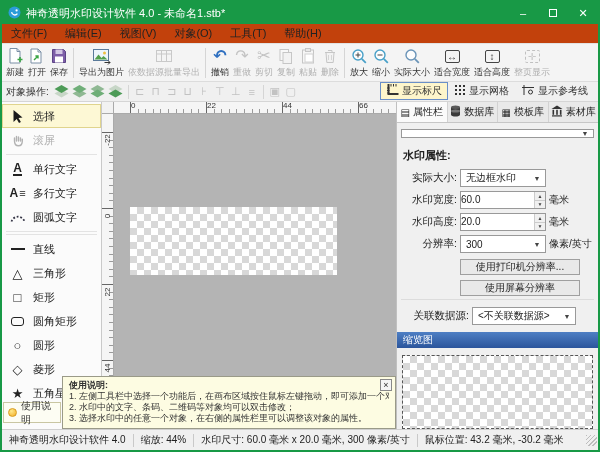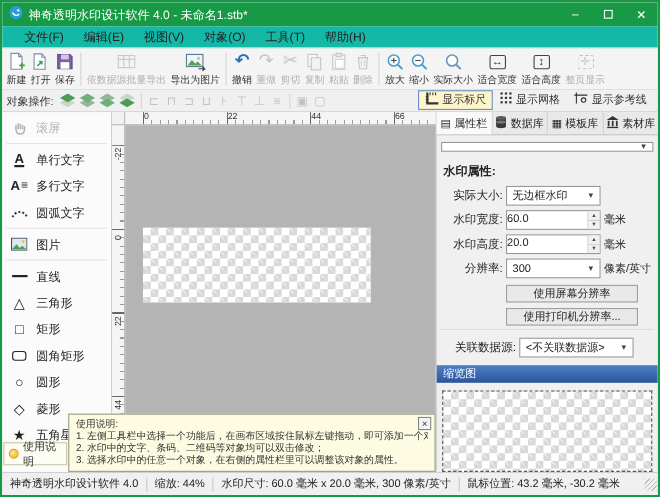--- a/index.html
+++ b/index.html
@@ -7,21 +7,21 @@
   .window{width:600px;height:452px;border:2px solid #189946;background:#f0f0f0;display:flex;flex-direction:column;position:relative;overflow:hidden;}
 
   
   .titlebar{height:22px;background:#189946;color:#fff;display:flex;align-items:center;padding-left:6px;font-size:11px;flex:0 0 auto;}
   .titlebar .title{margin-left:5px;flex:1;white-space:nowrap;overflow:hidden;}
   .wbtns{display:flex;height:22px;}
   .wbtn{width:30px;display:flex;align-items:center;justify-content:center;font-size:11px;color:#fff;}
   .maxbox{width:8px;height:8px;border:1px solid #fff;display:inline-block;}
 
   
-  .menubar{height:20px;background:#14b8a6;border-bottom:1px solid #e2e2e2;display:flex;align-items:center;font-size:11px;color:#222;flex:0 0 auto;padding-left:11px;}
+  .menubar{height:20px;background:#c2410c;border-bottom:1px solid #e2e2e2;display:flex;align-items:center;font-size:11px;color:#222;flex:0 0 auto;}
   .menu-item{padding:0 9px;height:100%;display:flex;align-items:center;}
 
   
   .toolbar{height:38px;background:#f4f4f4;border-bottom:1px solid #dcdcdc;display:flex;align-items:center;padding:0 2px;flex:0 0 auto;}
   .tbtn{display:flex;flex-direction:column;align-items:center;justify-content:center;height:36px;padding:0 2px;font-size:9px;color:#333;white-space:nowrap;}
   .tbtn .ticon{height:19px;display:flex;align-items:center;justify-content:center;}
   .tbtn.disabled{color:#b0b0b0;}
   .tsep{width:1px;height:30px;background:#d5d5d5;margin:0 3px;flex:0 0 auto;}
   .glyph{font-size:16px;line-height:16px;}
   .g-undo{color:#2e6fc0;font-weight:bold;}
@@ -77,21 +77,21 @@
   .vruler .rlabel{position:absolute;left:-4px;width:20px;text-align:center;font-size:8px;color:#333;transform:rotate(-90deg);line-height:8px;}
   .canvas{flex:1;background:#b4b4b4;position:relative;overflow:hidden;}
   .checker{background-color:#fff;background-image:
       linear-gradient(45deg,#d8d8d8 25%,transparent 25%,transparent 75%,#d8d8d8 75%),
       linear-gradient(45deg,#d8d8d8 25%,transparent 25%,transparent 75%,#d8d8d8 75%);
     background-size:14px 14px;background-position:0 0,7px 7px;}
   .watermark{position:absolute;left:16px;top:93px;width:207px;height:68px;}
 
   
   .tooltip{position:absolute;left:60px;bottom:0;width:334px;background:#fdfce2;border:1px solid #9a9a88;padding:3px 6px 4px;font-size:9px;color:#333;line-height:11px;z-index:6;}
-  .tooltip .tt-title{font-weight:normal;}
+  .tooltip .tt-title{font-weight:bold;}
   .tooltip .tt-line{white-space:nowrap;overflow:hidden;}
   .tt-close{position:absolute;top:2px;right:3px;width:12px;height:12px;border:1px solid #888;background:#f5f5f5;display:flex;align-items:center;justify-content:center;font-size:9px;line-height:9px;color:#333;}
 
   
   .help-btn{position:absolute;left:1px;bottom:6px;width:58px;height:21px;background:#fdfdf3;border:1px solid #c9c6a2;display:flex;align-items:center;gap:4px;padding:0 4px;font-size:10px;color:#333;z-index:7;}
   .bulb{width:9px;height:9px;border-radius:50%;background:radial-gradient(circle at 35% 30%,#ffe98c,#f2ae24);border:1px solid #d89c1e;flex:0 0 auto;}
 
   
   .rightpanel{width:202px;border-left:1px solid #c0c0c0;background:#f0f0f0;display:flex;flex-direction:column;font-size:11px;color:#222;flex:0 0 auto;}
   .ptabs{height:21px;display:flex;background:#e9e9e9;border-bottom:1px solid #c6c6c6;flex:0 0 auto;}
@@ -181,39 +181,39 @@
       <span class="ticon">
           <svg width="18" height="18" viewBox="0 0 18 18">
             <path d="M2.5 2.5h11l2 2v11h-13z" fill="#7e5fa8" stroke="#5c4486"></path>
             <rect x="5" y="9.5" width="8" height="6" fill="#fff"></rect>
             <rect x="5.5" y="2.5" width="7" height="4.5" fill="#d4c8e4"></rect>
           </svg>
         </span>
       <span>保存</span>
     </div>
     <div class="tsep"></div>
-    <div class="tbtn disabled">
-      <span class="ticon">
-          <svg width="20" height="18" viewBox="0 0 20 18">
-            <rect x="2.5" y="3.5" width="15" height="11" fill="#f4f4f4" stroke="#c9c9c9"></rect>
-            <path d="M2.5 7h15M7.5 3.5v11M12.5 3.5v11" stroke="#c9c9c9"></path>
-          </svg>
-        </span>
-      <span>依数据源批量导出</span>
-    </div>
     <div class="tbtn">
       <span class="ticon">
           <svg width="20" height="18" viewBox="0 0 20 18">
             <rect x="1.5" y="2.5" width="15" height="11" fill="#eef5fb" stroke="#5a7a9a"></rect>
             <path d="M2.5 12.5l4-5 3 3.5 2-2 4 3.5z" fill="#54a04c"></path>
             <circle cx="12.5" cy="6" r="1.5" fill="#f0c040"></circle>
             <path d="M12.5 15.5h5.5l-2-2m2 2l-2 2" stroke="#333" fill="none"></path>
           </svg>
         </span>
       <span>导出为图片</span>
+    </div>
+    <div class="tbtn disabled">
+      <span class="ticon">
+          <svg width="20" height="18" viewBox="0 0 20 18">
+            <rect x="2.5" y="3.5" width="15" height="11" fill="#f4f4f4" stroke="#c9c9c9"></rect>
+            <path d="M2.5 7h15M7.5 3.5v11M12.5 3.5v11" stroke="#c9c9c9"></path>
+          </svg>
+        </span>
+      <span>依数据源批量导出</span>
     </div>
     <div class="tsep"></div>
     <div class="tbtn">
       <span class="ticon glyph g-undo">↶</span>
       <span>撤销</span>
     </div>
     <div class="tbtn disabled">
       <span class="ticon glyph g-gray">↷</span>
       <span>重做</span>
     </div>
@@ -368,20 +368,28 @@
               <circle cx="9.5" cy="8" r="2" fill="none" stroke="#333"></circle>
             </svg></span>
         <span>显示参考线</span>
       </div>
     </div>
   </div>
 
   <div class="main">
 
     <div class="toolpanel">
+      <div class="tool-item selected">
+        <span class="tool-ic">
+            <svg width="12" height="14" viewBox="0 0 12 14">
+              <path d="M1.5 1l9 7.5-4 .6 2.4 4-1.9.9-2.3-4-3.2 3z" fill="#1a1a1a"></path>
+            </svg>
+          </span>
+        <span>选择</span>
+      </div>
       <div class="tool-item disabled">
         <span class="tool-ic">
             <svg width="14" height="14" viewBox="0 0 14 14">
               <path d="M3.5 8V5M5.5 8V3.5M7.5 8V4M9.5 8V5M3.5 8c0 3 1.5 4.8 4 4.8s3.8-1.8 3.8-4.8V6.2" fill="none" stroke="#b2b2b2" stroke-width="1.4" stroke-linecap="round"></path>
             </svg>
           </span>
         <span>滚屏</span>
       </div>
       <div class="tool-sep"></div>
       <div class="tool-item">
@@ -399,30 +407,20 @@
       </div>
       <div class="tool-item">
         <span class="tool-ic">
             <svg width="16" height="10" viewBox="0 0 16 10">
               <path d="M1.5 9.5a6.8 6.8 0 0113 0" fill="none" stroke="#334" stroke-width="1.8" stroke-dasharray="1.8 1.8"></path>
             </svg>
           </span>
         <span>圆弧文字</span>
       </div>
       <div class="tool-sep"></div>
-      <div class="tool-item">
-        <span class="tool-ic">
-            <svg width="15" height="12" viewBox="0 0 15 12">
-              <rect x=".5" y=".5" width="14" height="11" fill="#dce9f5" stroke="#456"></rect>
-              <path d="M1 10.5l4-4.5 3 3.5 2-2 4 3z" fill="#4f9d4f"></path>
-              <circle cx="11" cy="3.5" r="1.3" fill="#f0c040"></circle>
-            </svg>
-          </span>
-        <span>图片</span>
-      </div>
       <div class="tool-sep"></div>
       <div class="tool-item">
         <span class="tool-ic">
             <span class="shp-line"></span>
           </span>
         <span>直线</span>
       </div>
       <div class="tool-item">
         <span class="tool-ic shp-glyph">△</span>
         <span>三角形</span>
@@ -539,22 +537,22 @@
           <span class="unit">毫米</span>
         </div>
         <div class="prow">
           <span class="plabel">分辨率:</span>
           <div class="combo">
             <span>300</span>
             <span class="dd">▼</span>
           </div>
           <span class="unit">像素/英寸</span>
         </div>
+        <div class="pbtn">使用打印机分辨率...</div>
         <div class="pbtn">使用屏幕分辨率</div>
-        <div class="pbtn">使用打印机分辨率...</div>
         <div class="pspacer"></div>
         <div class="dsrow">
           <span class="plabel">关联数据源:</span>
           <div class="combo">
             <span>&lt;不关联数据源&gt;</span>
             <span class="dd">▼</span>
           </div>
         </div>
         <div class="thumbhdr">缩览图</div>
         <div class="thumbwrap">

